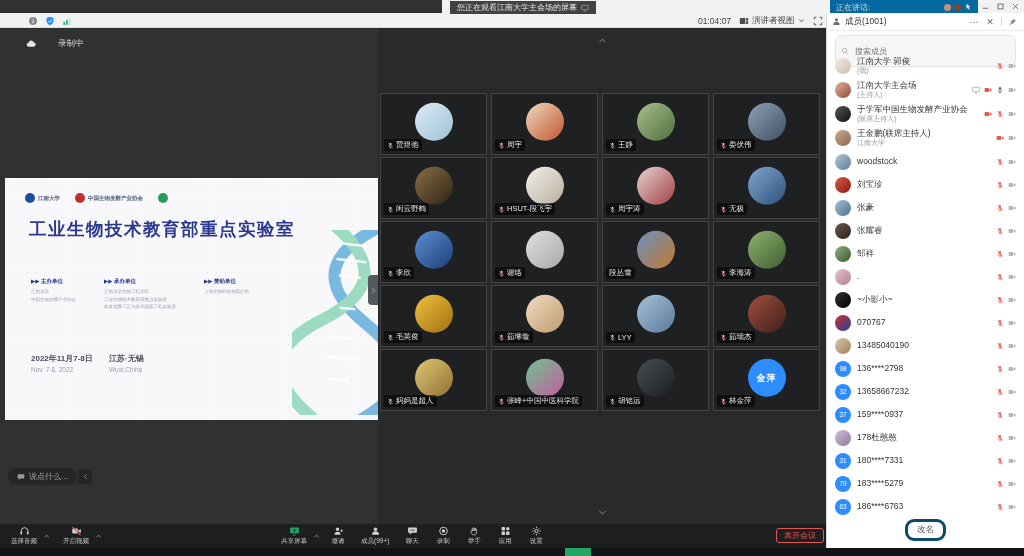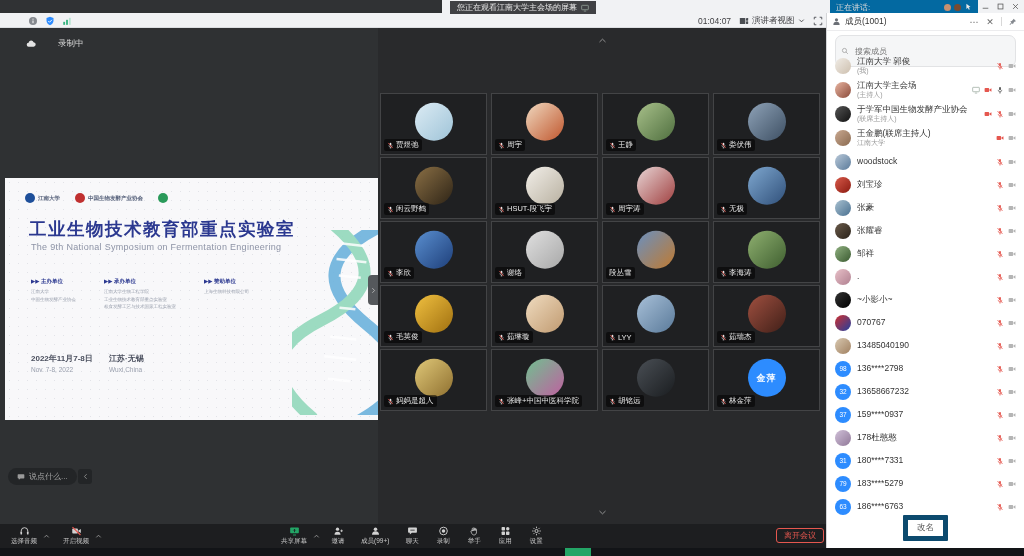--- a/index.html
+++ b/index.html
@@ -74,21 +74,21 @@
   .member-list{position:absolute;top:40px;bottom:28px;left:0;right:0;overflow:hidden;padding:1px 8px 0;}
   .member-row{display:flex;align-items:center;gap:6px;height:23px;}
   .member-row.two{height:24px;}
   .m-avatar{width:16px;height:16px;border-radius:50%;flex:none;display:flex;align-items:center;justify-content:center;
     color:#fff;font-size:6.5px;}
   .m-text{flex:1;min-width:0;line-height:1.15;}
   .m-name{font-size:8.5px;color:#333;white-space:nowrap;overflow:hidden;}
   .m-sub{font-size:7px;color:#9a9a9a;white-space:nowrap;overflow:hidden;}
   .m-icons{display:flex;gap:4px;align-items:center;flex:none;}
   .sb-footer{position:absolute;bottom:7px;left:0;right:0;display:flex;justify-content:center;}
-  .rename-btn{border:5px solid #0c4a6e;border-radius:1px;background:#fff;font-size:8.5px;color:#555;padding:2px 9px;
+  .rename-btn{border:3px solid #0c4a6e;border-radius:9px;background:#fff;font-size:8.5px;color:#555;padding:2px 9px;
     font-family:"Liberation Sans","DejaVu Sans",sans-serif;}
 
   
   .bottom-bar{position:absolute;left:0;top:524px;width:826px;height:24px;background:#1d1e20;}
   .bb-left{position:absolute;left:6px;top:0;height:100%;display:flex;gap:8px;align-items:center;}
   .bb-center{position:absolute;left:276px;top:0;height:100%;display:flex;gap:5px;align-items:center;}
   .bb-item{display:flex;align-items:center;}
   .bb-btn{display:flex;flex-direction:column;align-items:center;justify-content:center;gap:1px;color:#c9c9c9;
     font-size:6.5px;padding:1px 5px;border-radius:3px;min-width:26px;}
   .bb-btn.active{background:#37383c;}
@@ -222,21 +222,20 @@
           <span class="logo">
     <span class="logo-circle" style="background: rgb(192, 48, 48);"></span>
     <span class="logo-label">中国生物发酵产业协会</span>
   </span>
           <span class="logo">
     <span class="logo-circle" style="background: rgb(42, 154, 90);"></span>
     <span class="logo-label"></span>
   </span>
         </div>
       <div class="poster-title">工业生物技术教育部重点实验室</div>
-      <div class="poster-sub">The 9th  National Symposium on Fermentation Engineering</div>
       <div class="poster-cols">
           <div>
     <div class="pcol-header">▶▶ 主办单位</div>
     <div class="pcol-lines">
               <div class="pcol-line">江南大学</div>
               <div class="pcol-line">中国生物发酵产业协会</div>
             </div>
   </div>
           <div>
     <div class="pcol-header">▶▶ 承办单位</div>

